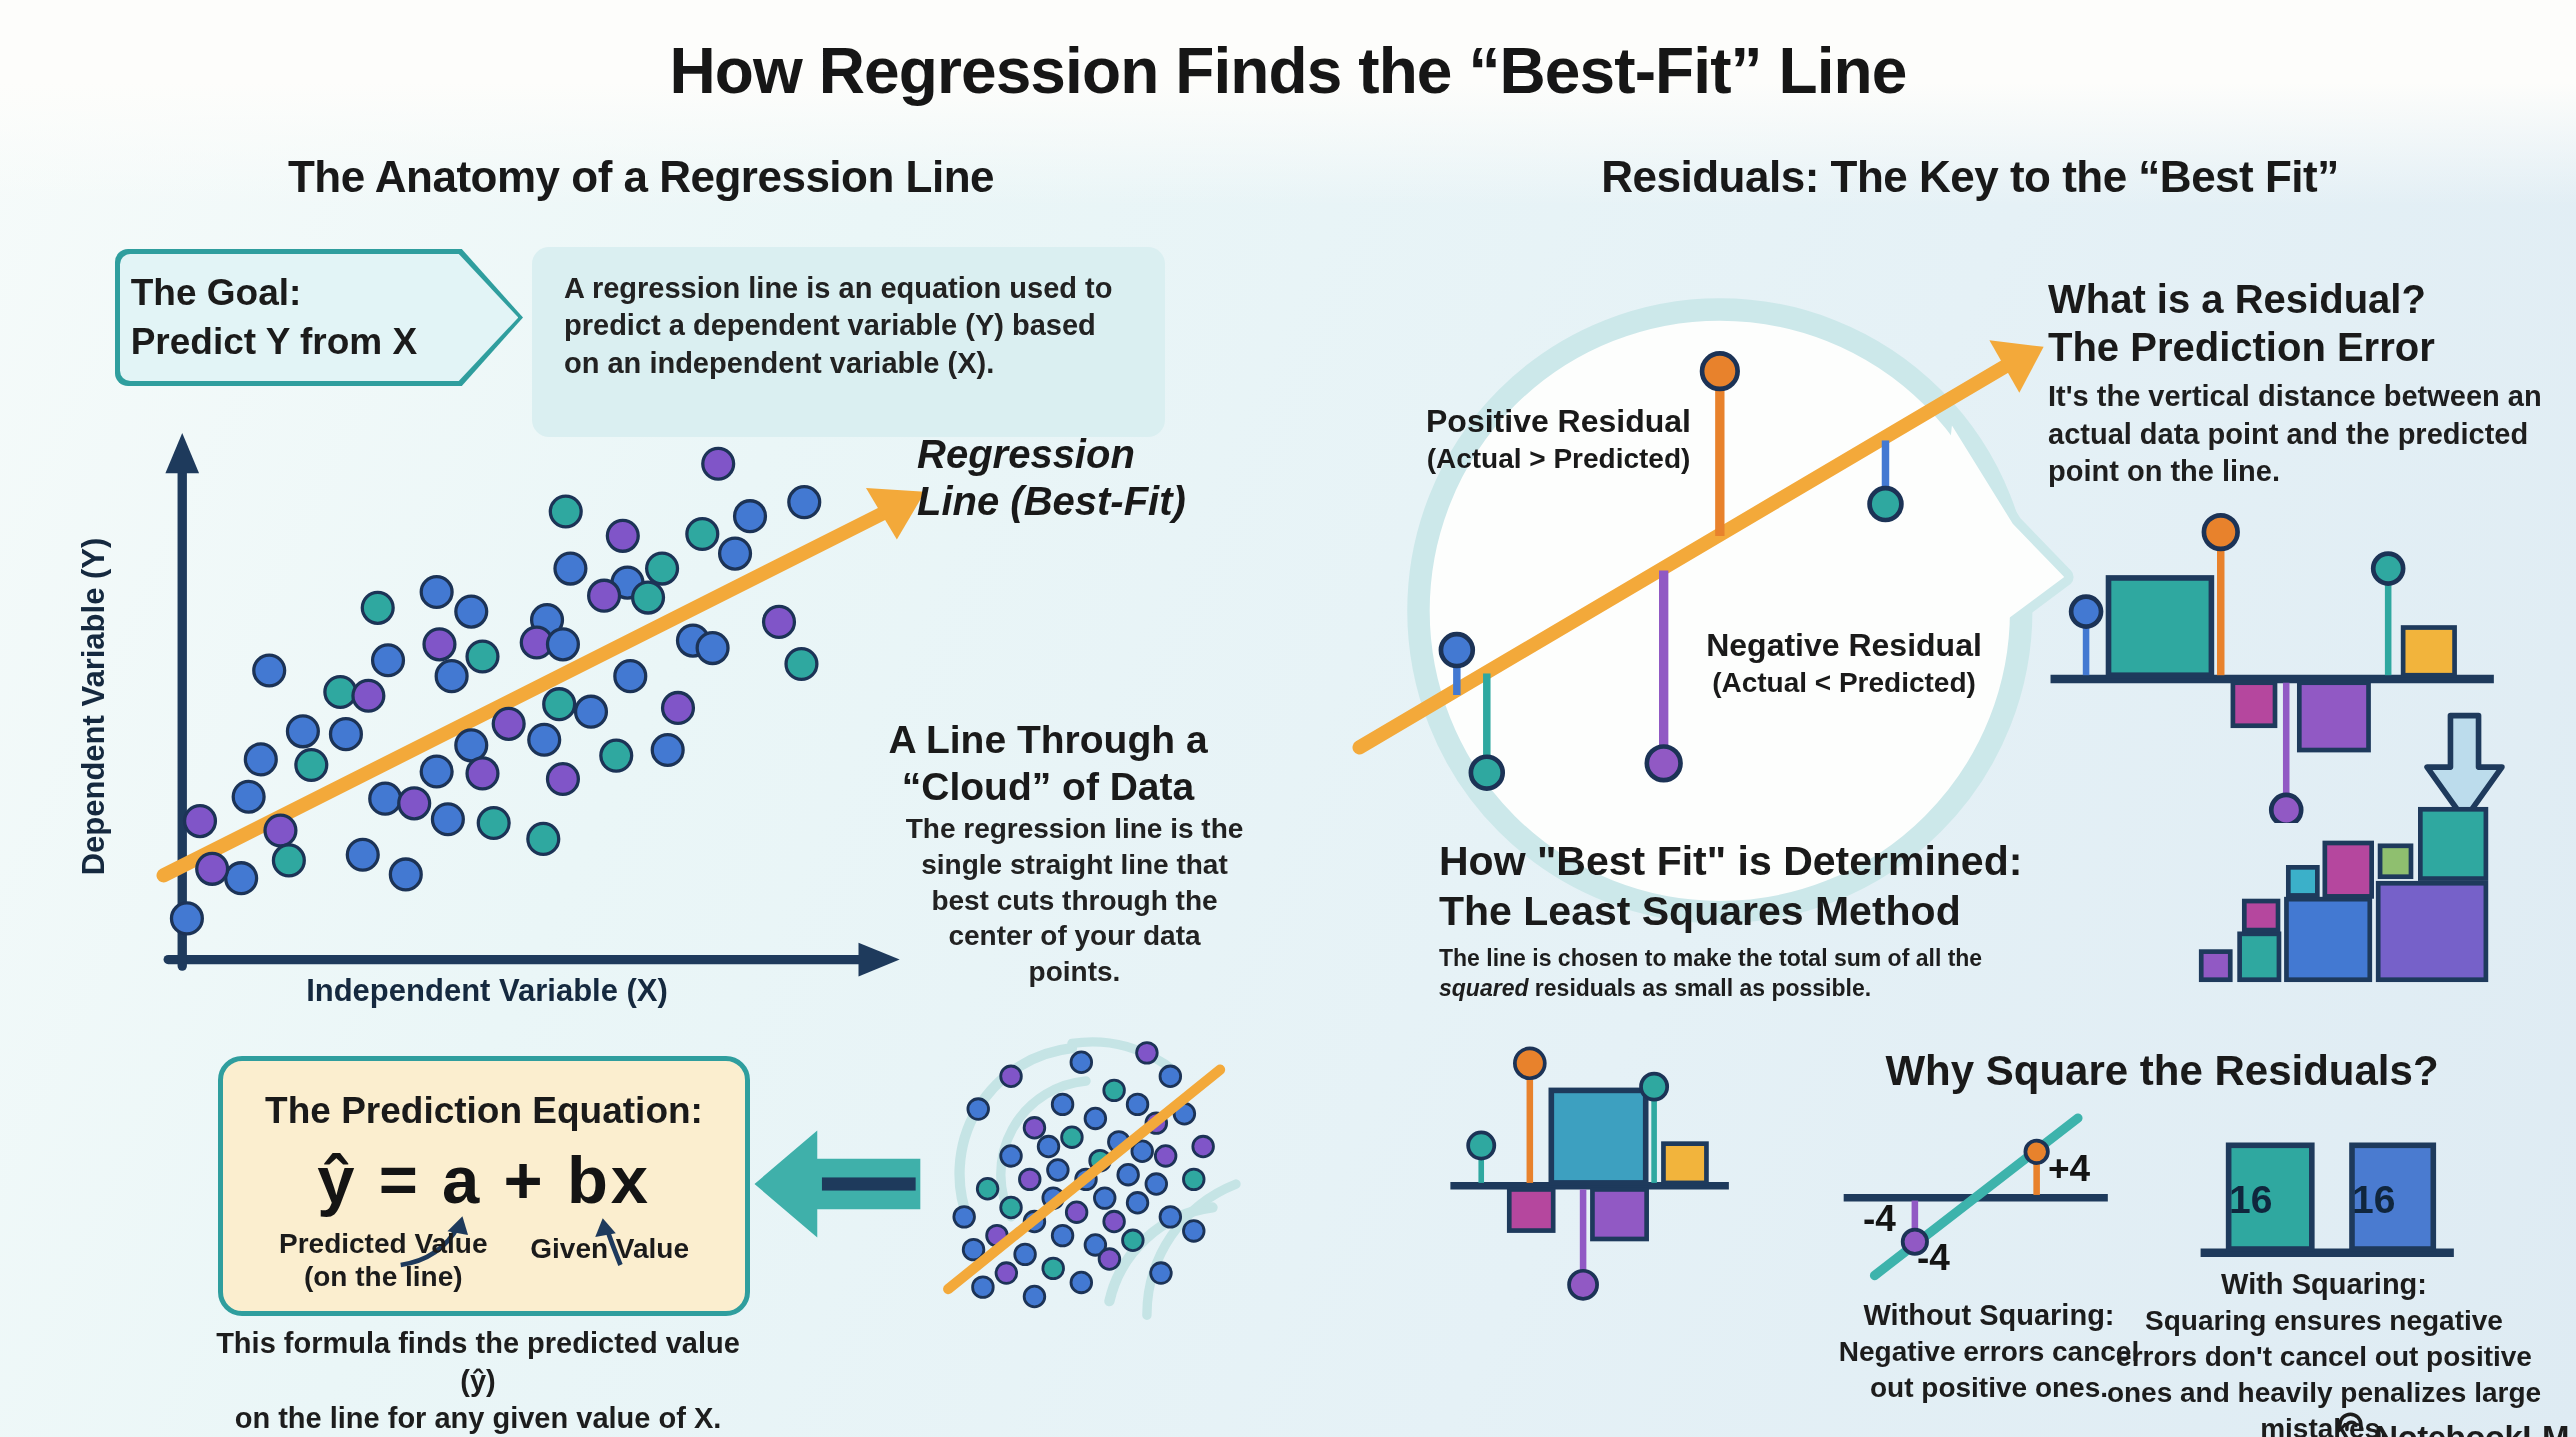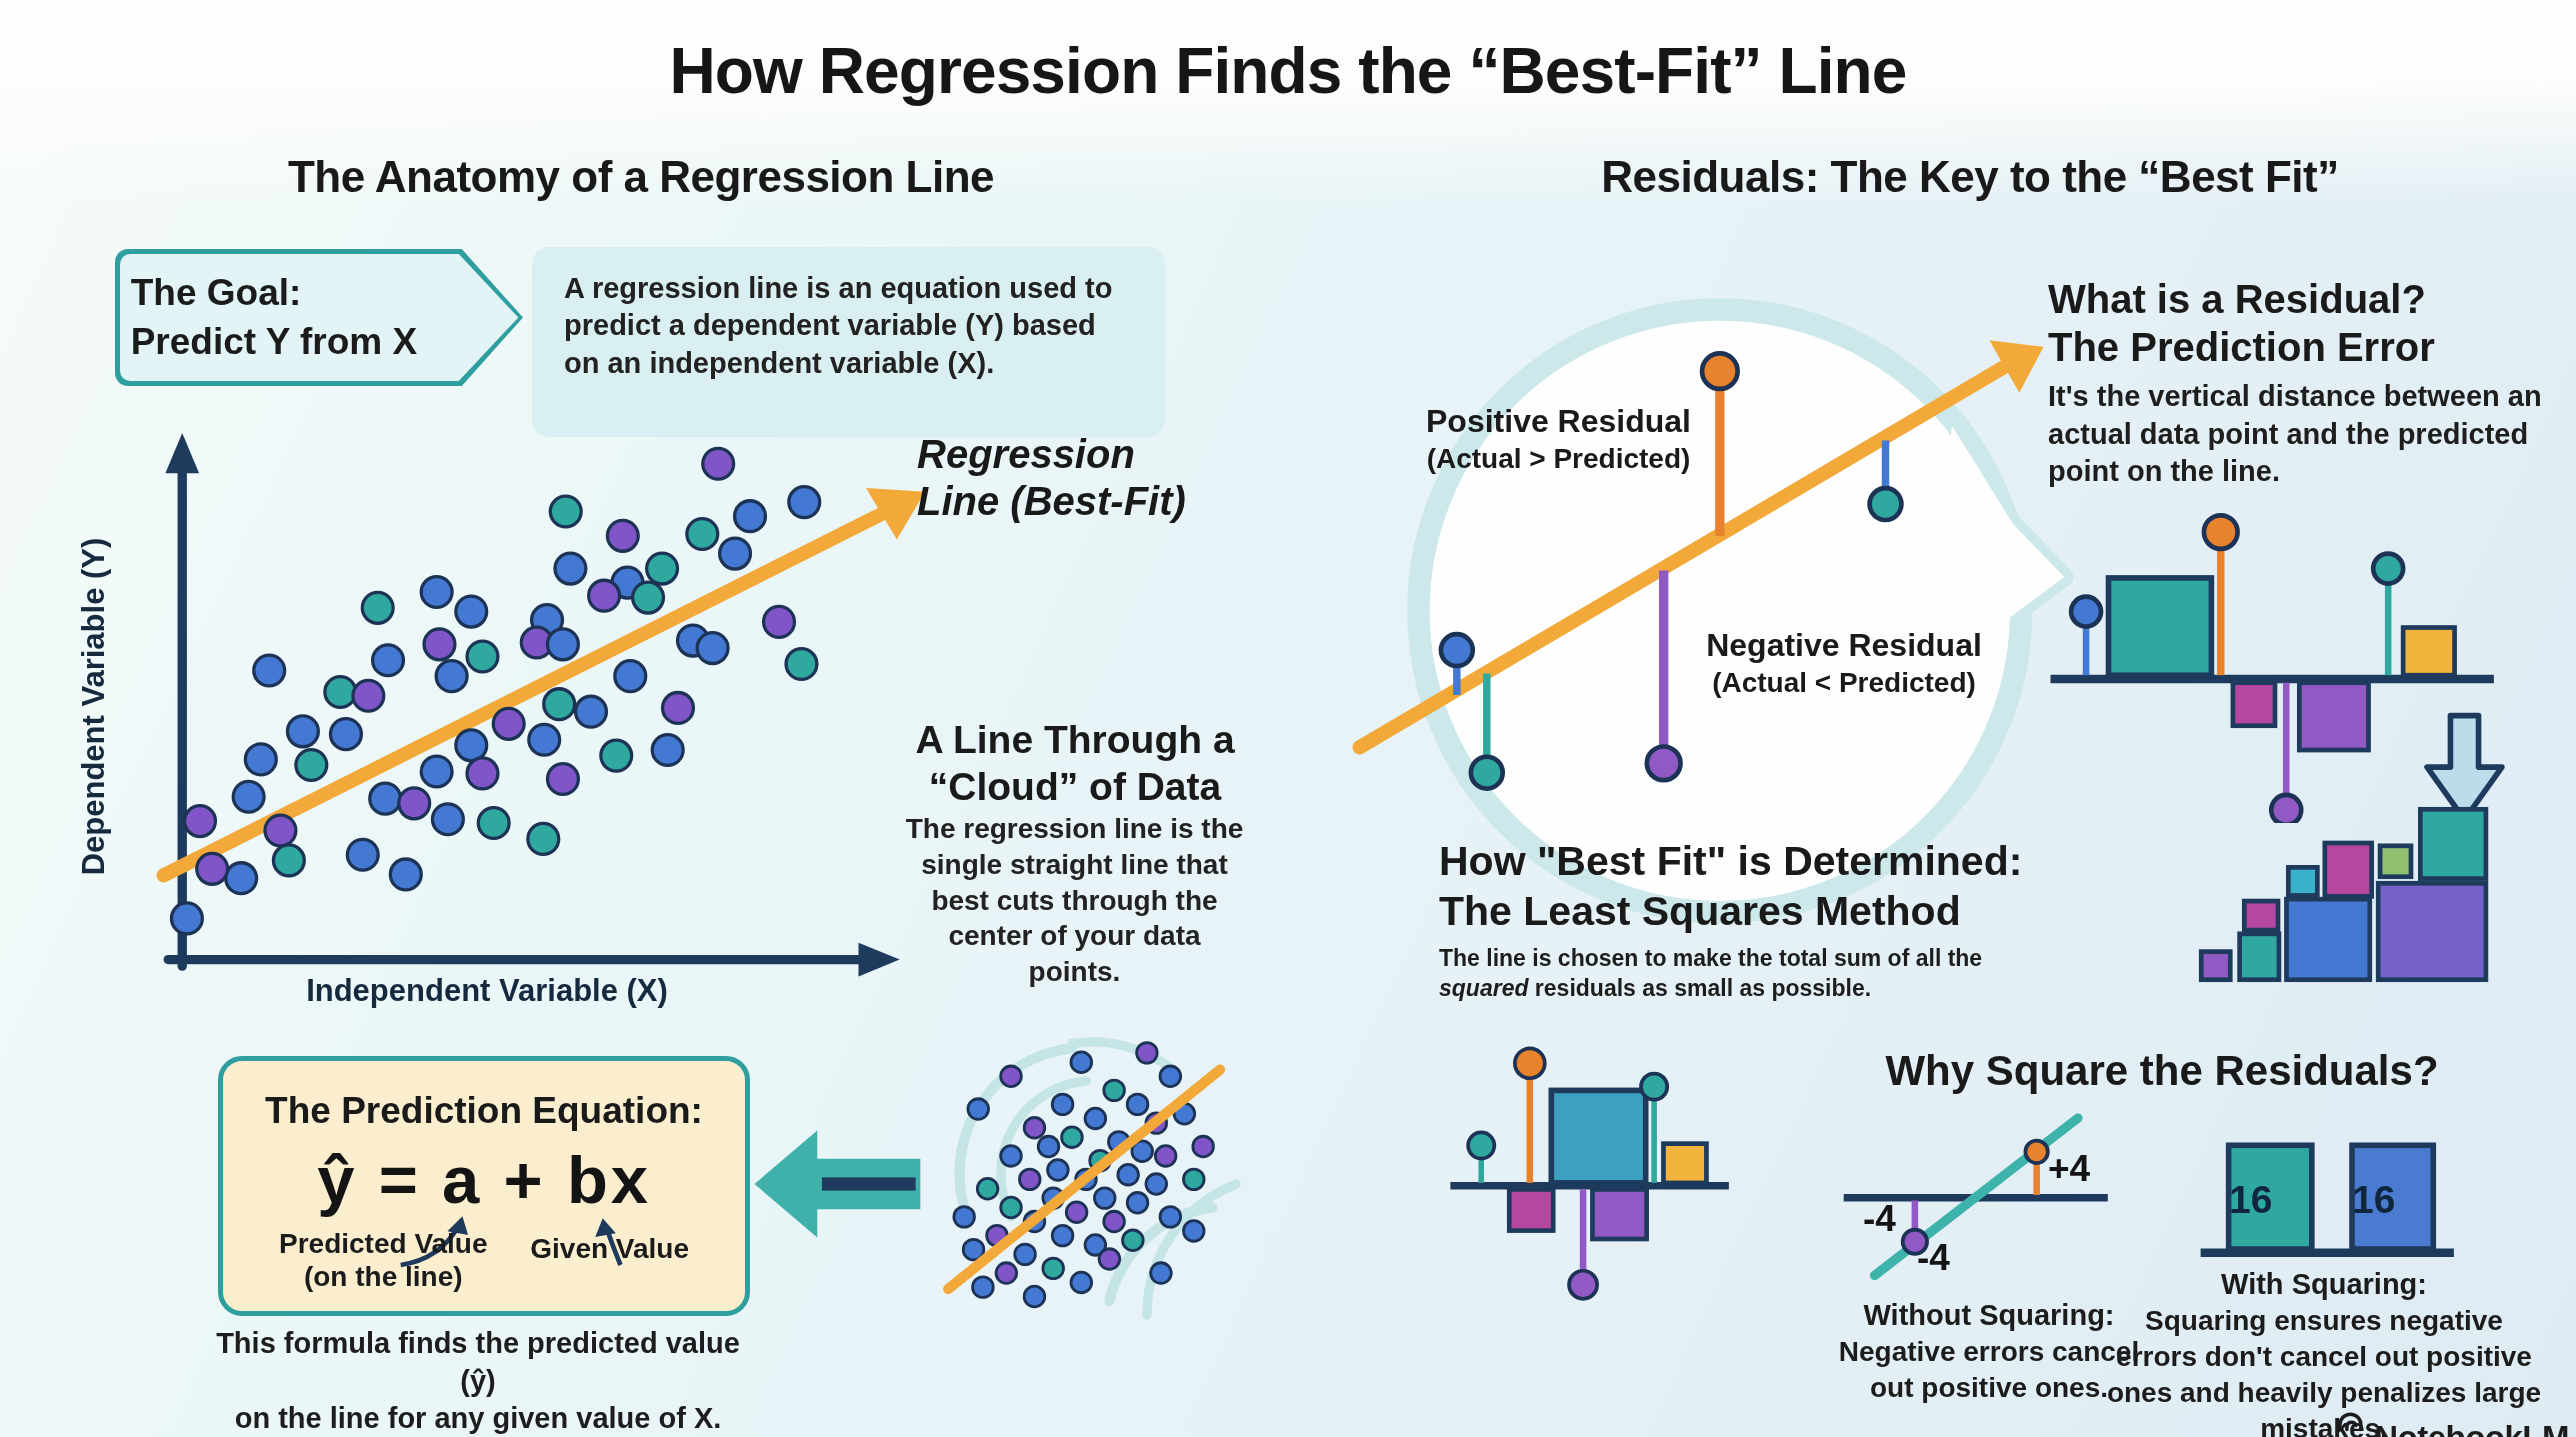--- a/index.html
+++ b/index.html
@@ -13,21 +13,21 @@
   .goal-box{left:115px;top:249px;width:408px;height:137px;
     background:#2f9e9e;clip-path:polygon(0 0,85% 0,100% 50%,85% 100%,0 100%);border-radius:13px;}
   .goal-inner{position:absolute;left:4.7px;top:4.7px;right:4.7px;bottom:4.7px;background:#e2f4f6;
     clip-path:polygon(0 0,85% 0,100% 50%,85% 100%,0 100%);border-radius:10.3px;
     display:flex;flex-direction:column;justify-content:center;padding-left:11px;box-sizing:border-box;}
   .goal-inner div{font-size:37px;font-weight:800;line-height:1.3;color:#1b1b1b;}
   .desc-box{left:532px;top:247px;width:633px;height:190px;background:#daeff1;border-radius:17px;
     box-sizing:border-box;padding:22.5px 32px;font-size:29px;font-weight:600;line-height:1.3;color:#222;}
   .axis-label{font-size:31px;font-weight:800;color:#15293f;text-align:center;}
   .reg-label{left:917px;top:431px;width:393px;font-size:40px;font-weight:800;line-height:1.18;color:#191919;font-style:italic;}
-  .cloud-head{left:890px;top:717px;width:370px;text-align:center;font-size:39px;font-weight:800;line-height:1.2;}
+  .cloud-head{left:863px;top:717px;width:370px;text-align:center;font-size:39px;font-weight:800;line-height:1.2;}
   .cloud-cap{left:899px;top:811px;width:351px;text-align:center;font-size:28px;font-weight:600;line-height:1.28;color:#222;}
   .eq-box{left:218px;top:1056px;width:532px;height:260px;background:#fbeecf;border:5.6px solid #2f9e9e;
     border-radius:24px;box-sizing:border-box;text-align:center;}
   .eq-head{margin-top:29px;font-size:37px;font-weight:800;}
   .eq-formula{margin-top:9.4px;font-size:67px;font-weight:800;letter-spacing:2.8px;color:#141414;}
   .eq-labels{position:absolute;left:0;right:0;bottom:17px;display:flex;justify-content:space-between;padding:0 56px;}
   .eq-label{font-size:28px;font-weight:800;line-height:1.2;color:#1b1b1b;}
   .footnote{left:197px;top:1325px;width:562px;text-align:center;font-size:29px;font-weight:600;line-height:1.3;color:#1d1d1d;}
   .bubble-label{text-align:center;line-height:1.25;}
   .bubble-label .l1{font-size:32px;font-weight:800;}

